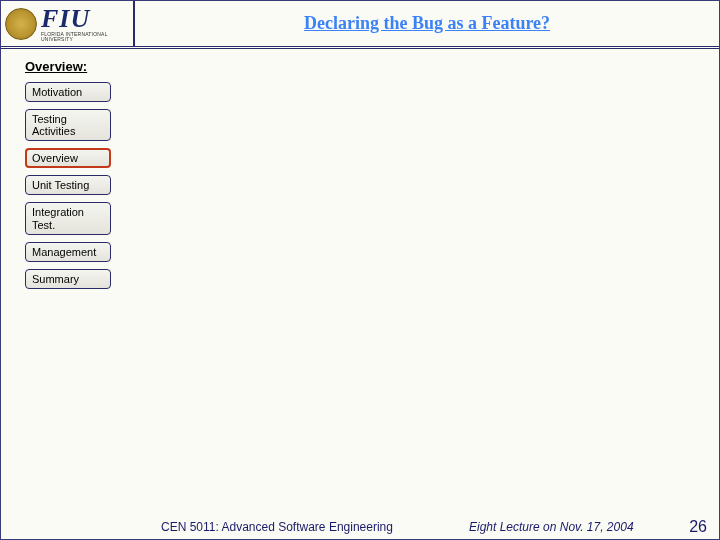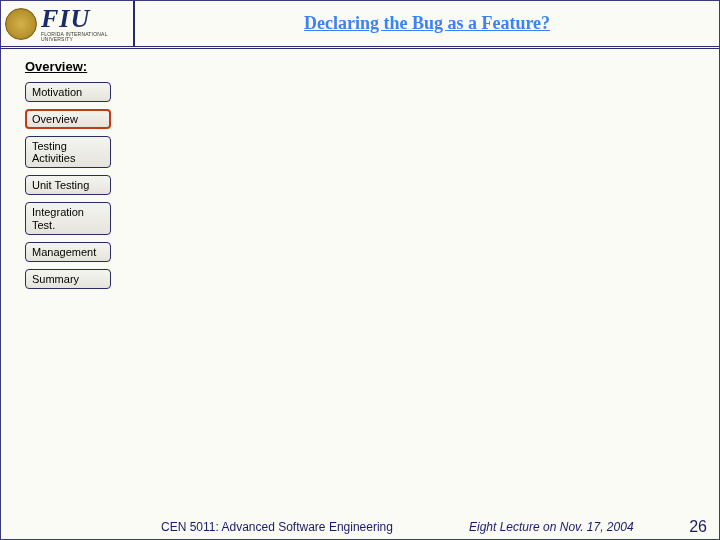--- a/index.html
+++ b/index.html
@@ -150,22 +150,22 @@
     <div class="title-box">
       <span class="title">Declaring the Bug as a Feature?</span>
     </div>
   </div>
 
   <div class="body">
     <div class="sidebar">
       <div class="section-label">Overview:</div>
       <div class="nav">
         <div class="nav-item">Motivation</div>
+        <div class="nav-item">Testing Activities</div>
         <div class="nav-item active">Overview</div>
-        <div class="nav-item">Testing Activities</div>
         <div class="nav-item">Unit Testing</div>
         <div class="nav-item">Integration Test.</div>
         <div class="nav-item">Management</div>
         <div class="nav-item">Summary</div>
       </div>
     </div>
     <div class="content"></div>
   </div>
 
   <div class="footer">

